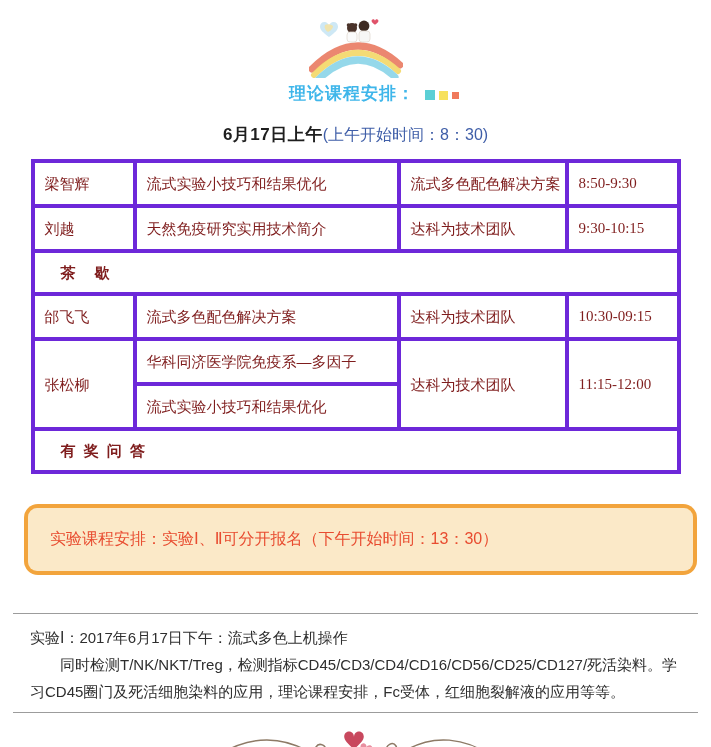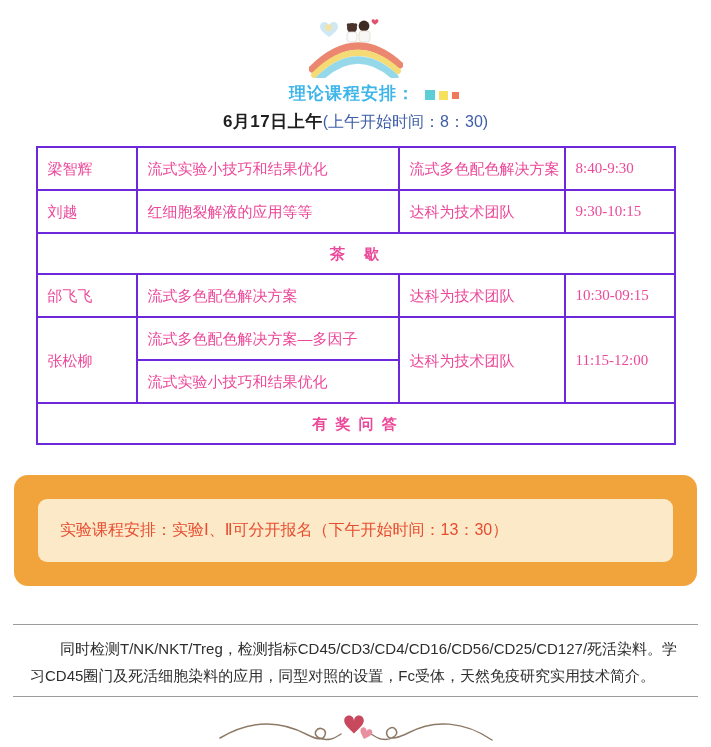--- a/index.html
+++ b/index.html
@@ -12,35 +12,35 @@
 
   
   .title-line{ text-align:center; margin-top:0px; font-size:17px; font-weight:bold; color:#3FB6EA; letter-spacing:1px;padding-left:37px;}
   .title-line .squares{ display:inline-block; margin-left:6px; vertical-align:-1px;}
   .sq{ display:inline-block; margin-left:4px;}
   .sq1{ width:10px; height:10px;}
   .sq2{ width:9px; height:9px;}
   .sq3{ width:7px; height:7px; vertical-align:1px;}
 
   
-  .date-line{ text-align:center; margin-top:5px; font-size:17px;}
+  .date-line{ text-align:center; margin-top:18px; font-size:17px;}
   .date-bold{ font-weight:bold; color:#1e1e1e; letter-spacing:0.5px;}
   .date-rest{ font-weight:normal; color:#3F5EA8; font-size:16px;}
 
   
   table.schedule{ width:634px; margin:13px auto 0 auto; border-collapse:collapse; table-layout:fixed;}
-  table.schedule td{ border:2px solid #6d28d9; padding:10px 10px; font-size:15px; color:#ec4899; line-height:21px; overflow:hidden; white-space:nowrap;}
+  table.schedule td{ border:4px solid #6d28d9; padding:10px 10px; font-size:15px; color:#7f1d1d; line-height:21px; overflow:hidden; white-space:nowrap;}
   td.c-speaker{ width:78px;}
   td.c-topic{ width:240px;}
   td.c-org{ width:144px;}
   td.c-time{ width:88px; font-family:"Liberation Serif","DejaVu Serif",serif; font-size:16px;}
-  tr.span-row td{ text-align:center; font-weight:bold; letter-spacing:2px; padding:9px 10px;}
+  tr.span-row td{ text-align:left; font-weight:bold; letter-spacing:2px; padding:9px 26px;}
 
   
-  .banner{ margin:30px 14px 0 14px; background:#F2A43C; border-radius:14px; padding:24px;}
+  .banner{ margin:30px 14px 0 24px; background:#F2A43C; border-radius:14px; padding:4px;}
   .banner-inner{ background:#FBE9C8; border-radius:9px; padding:21px 22px; font-size:16px; color:#E84C30;}
 
   hr.rule{ border:0; border-top:1px solid #9c9c9c; margin:38px 13px 0 13px;}
   hr.rule2{ border:0; border-top:1px solid #9c9c9c; margin:7px 13px 0 13px;}
 
   
   .details{ margin:10px 30px 0 30px; font-size:15px; line-height:27px; color:#2e2e2e;}
   .details p{ margin:0;}
   .details p.indent{ text-indent:2em;}
 
@@ -81,40 +81,40 @@
   <div class="date-line">
     <span class="date-bold">6月17日上午</span><span class="date-rest">(上午开始时间：8：30)</span>
   </div>
 
   <table class="schedule">
     <tbody>
       <tr>
         <td class="c-speaker">梁智辉</td>
         <td class="c-topic">流式实验小技巧和结果优化</td>
         <td class="c-org">流式多色配色解决方案</td>
-        <td class="c-time">8:40-9:30</td>
+        <td class="c-time">8:50-9:30</td>
       </tr>
       <tr>
         <td class="c-speaker">刘越</td>
-        <td class="c-topic">红细胞裂解液的应用等等</td>
+        <td class="c-topic">天然免疫研究实用技术简介</td>
         <td class="c-org">达科为技术团队</td>
         <td class="c-time">9:30-10:15</td>
       </tr>
       <tr class="span-row">
         <td colspan="4">茶　歇</td>
       </tr>
       <tr>
         <td class="c-speaker">邰飞飞</td>
         <td class="c-topic">流式多色配色解决方案</td>
         <td class="c-org">达科为技术团队</td>
         <td class="c-time">10:30-09:15</td>
       </tr>
       <tr>
         <td class="c-speaker" rowspan="2">张松柳</td>
-        <td class="c-topic">流式多色配色解决方案—多因子</td>
+        <td class="c-topic">华科同济医学院免疫系—多因子</td>
         <td class="c-org" rowspan="2">达科为技术团队</td>
         <td class="c-time" rowspan="2">11:15-12:00</td>
       </tr>
       <tr>
         <td class="c-topic">流式实验小技巧和结果优化</td>
       </tr>
       <tr class="span-row">
         <td colspan="4">有 奖 问 答</td>
       </tr>
     </tbody>
@@ -122,21 +122,22 @@
 
   <div class="banner" style="background-color: rgb(242, 164, 60);">
     <div class="banner-inner" style="background-color: rgb(251, 233, 200);">
       <span style="color: rgb(232, 76, 48);">实验课程安排：实验Ⅰ、Ⅱ可分开报名（下午开始时间：13：30）</span>
     </div>
   </div>
 
   <hr class="rule">
 
   <div class="details">
-    <p class="indent">同时检测T/NK/NKT/Treg，检测指标CD45/CD3/CD4/CD16/CD56/CD25/CD127/死活染料。学习CD45圈门及死活细胞染料的应用，同型对照的设置，Fc受体，天然免疫研究实用技术简介。</p>
+    <p>实验Ⅰ：2017年6月17日下午：流式多色上机操作</p>
+    <p class="indent">同时检测T/NK/NKT/Treg，检测指标CD45/CD3/CD4/CD16/CD56/CD25/CD127/死活染料。学习CD45圈门及死活细胞染料的应用，理论课程安排，Fc受体，红细胞裂解液的应用等等。</p>
   </div>
 
   <hr class="rule2">
 
   <div class="heart-divider">
     <svg width="280" height="44" viewBox="0 0 280 44">
       <g stroke="#8D7A66" stroke-width="1.5" fill="none" stroke-linecap="round">
         <path d="M4,29 C36,10 66,12 92,26 C100,30 107,32 109,26 C111,20 103,17 100,22 C97,27 105,32 115,30 C119,29 122,27 125,25"></path>
         <path d="M276,31 C248,12 218,10 192,24 C184,28 173,32 171,26 C169,20 177,16 180,21 C183,26 175,32 165,30 C161,29 158,27 155,25"></path>
       </g>

